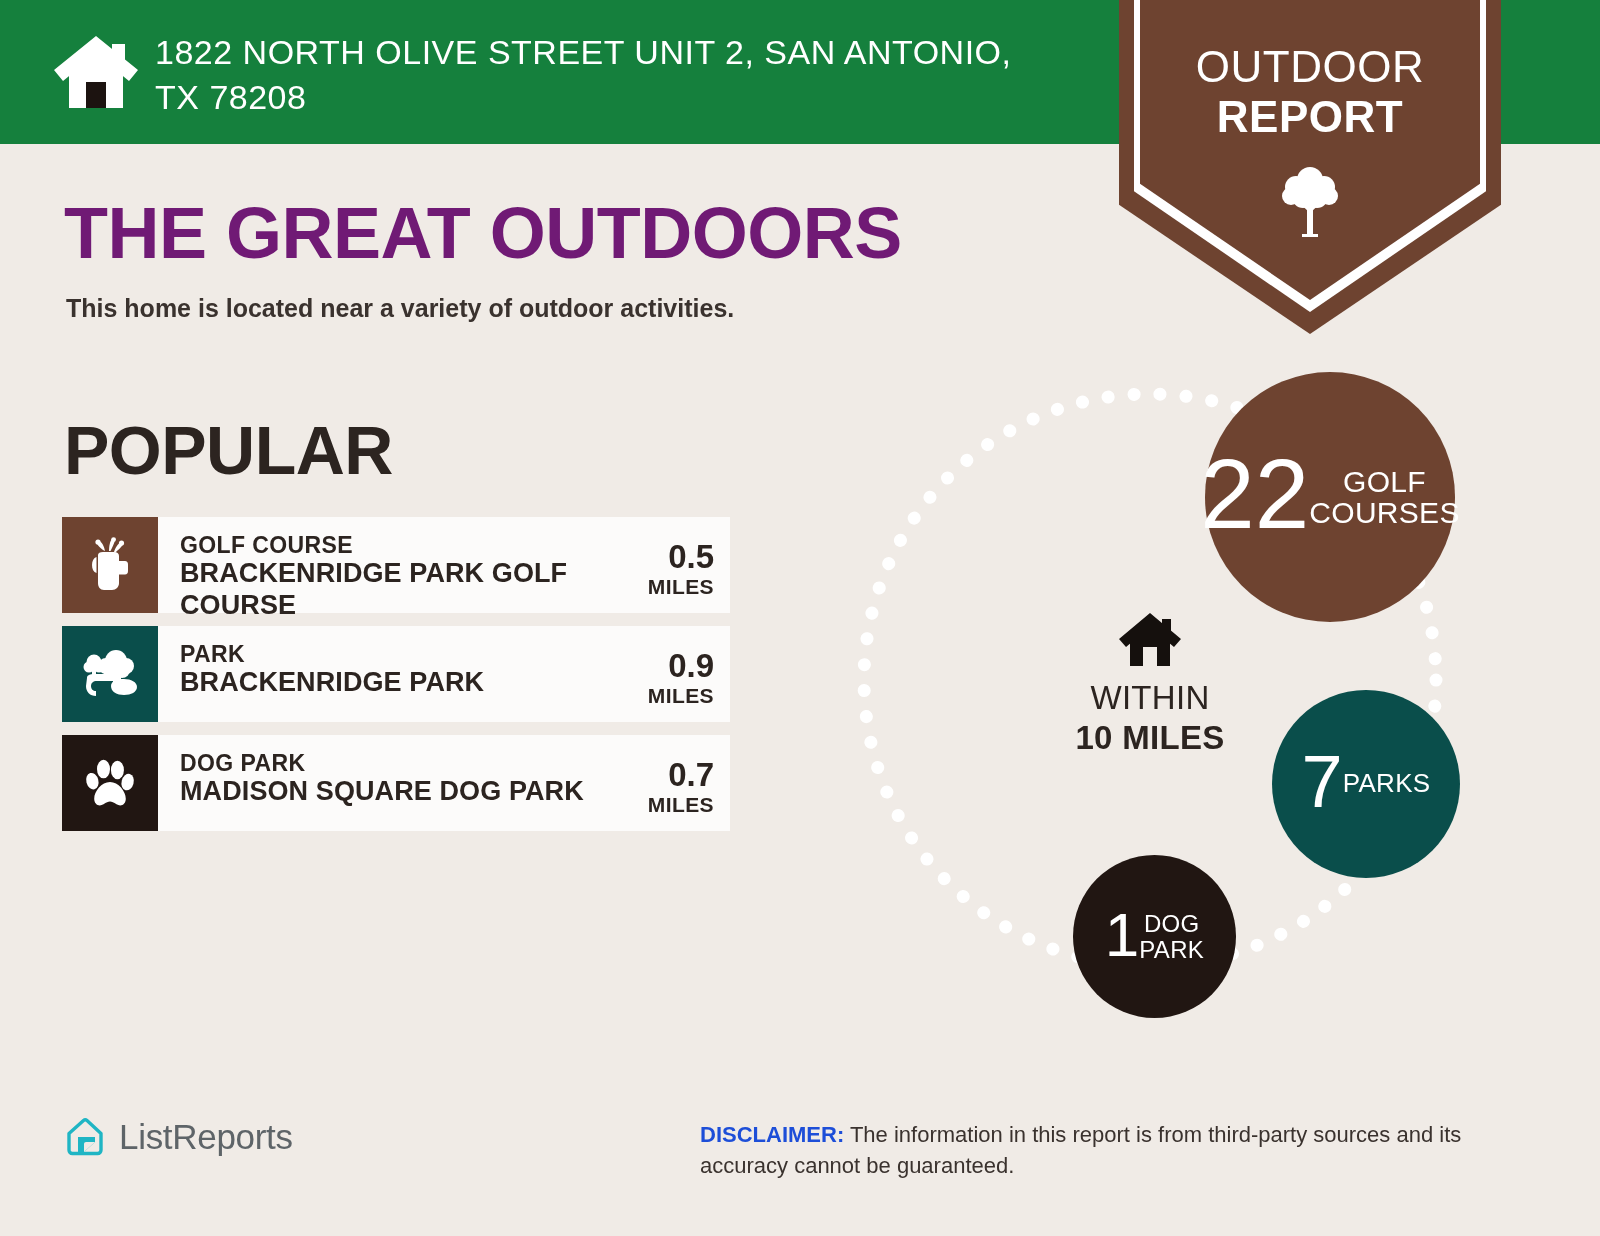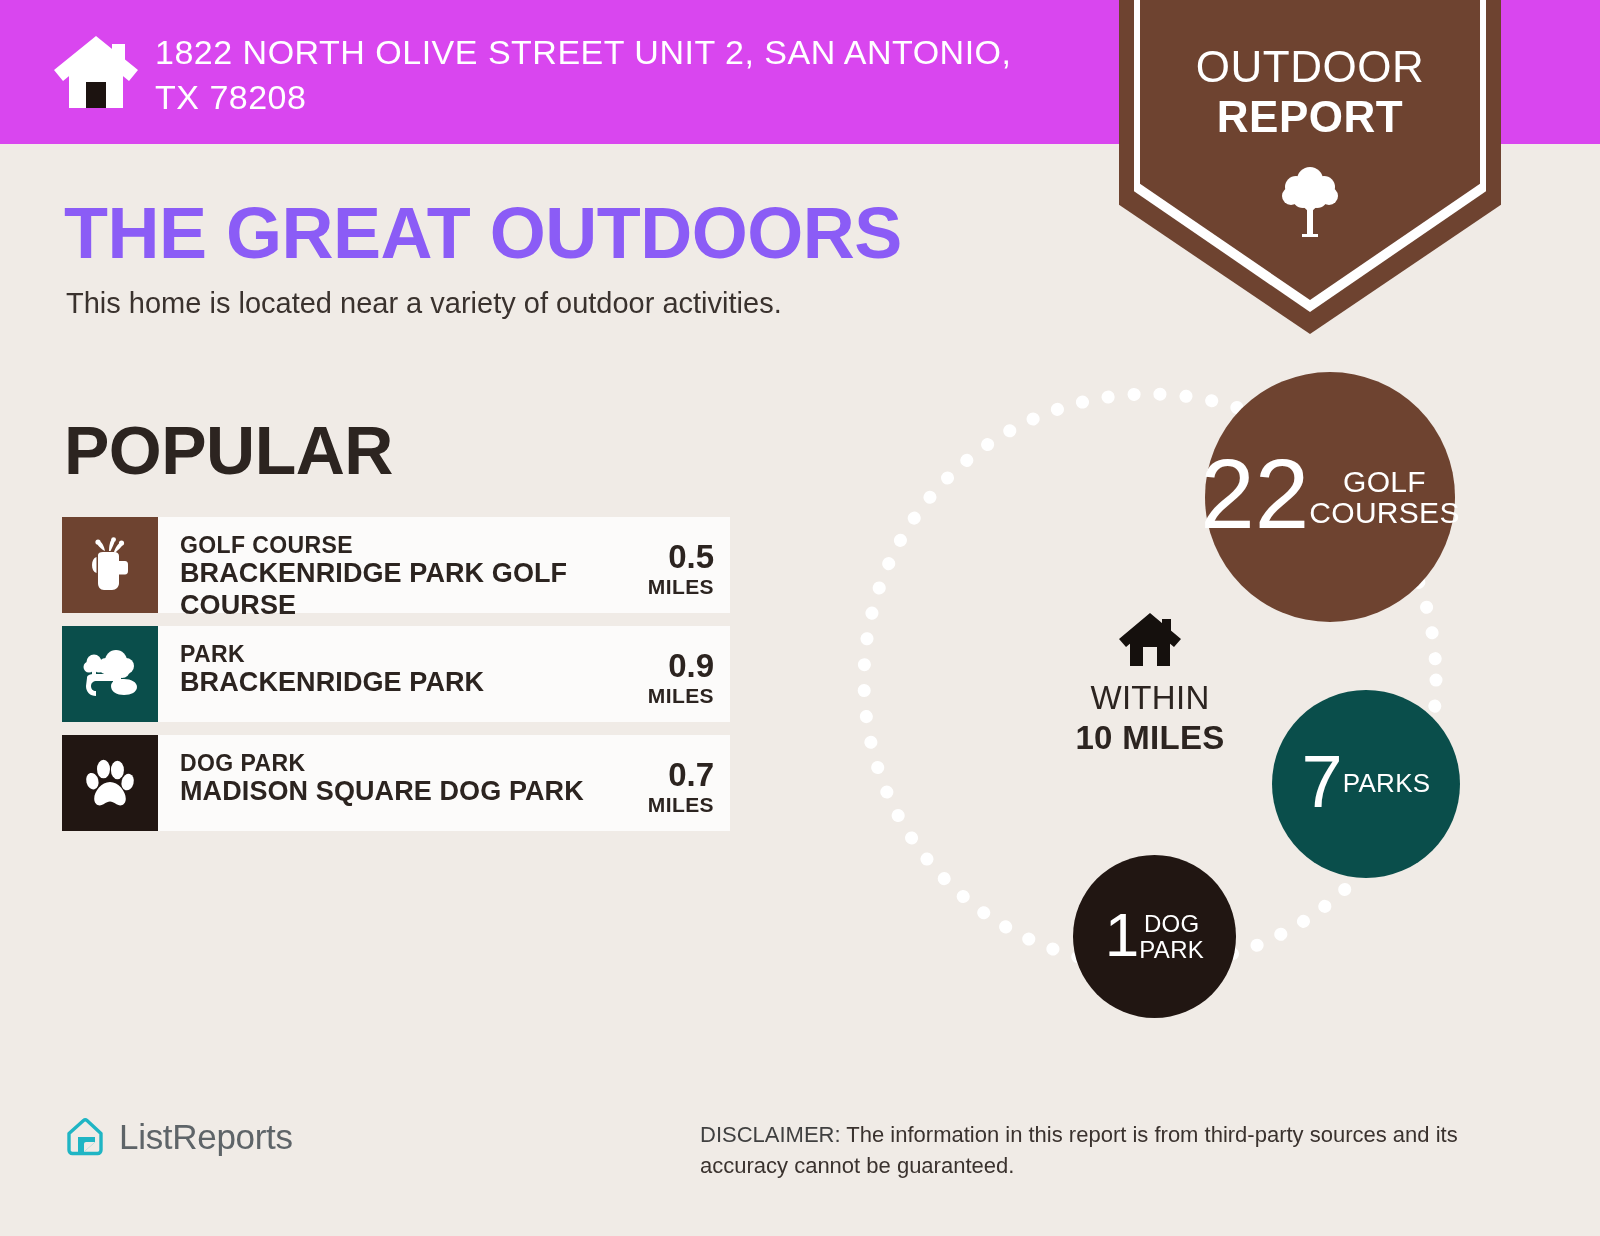--- a/index.html
+++ b/index.html
@@ -13,21 +13,21 @@
     position: relative;
     width: 1600px; height: 1236px;
     background: #F0EBE6;
     overflow: hidden;
   }
 
   
   .header {
     position: absolute; left: 0; top: 0;
     width: 1600px; height: 144px;
-    background: #d946ef;
+    background: #15803d;
     display: flex; align-items: center;
   }
   .header-home-icon {
     position: absolute; left: 50px; top: 30px;
     width: 92px; height: 80px;
   }
   .header-address {
     position: absolute; left: 155px; top: 30px;
     width: 900px;
     color: #FFFFFF;
@@ -76,27 +76,27 @@
   .badge-tree {
     position: absolute; left: 1270px; top: 160px;
     width: 80px; height: 80px;
     z-index: 8;
   }
 
   
   .page-title {
     position: absolute; left: 64px; top: 192px;
     font-size: 72px; font-weight: 700;
-    color: #8b5cf6;
+    color: #701a75;
     letter-spacing: -0.5px;
     text-align: right;
   }
   .page-subtitle {
-    position: absolute; left: 66px; top: 287px;
-    font-size: 29px; font-weight: 400;
+    position: absolute; left: 66px; top: 294px;
+    font-size: 25px; font-weight: 700;
     color: #3A322E;
   }
 
   
   .section-title {
     position: absolute; left: 64px; top: 411px;
     font-size: 68px; font-weight: 700;
     color: #2C2420;
     letter-spacing: -0.5px;
   }
@@ -218,21 +218,21 @@
     font-size: 35px; font-weight: 400; color: #5E6468;
     letter-spacing: -0.3px;
   }
   .disclaimer {
     position: absolute; left: 700px; top: 1119px;
     width: 810px;
     font-size: 22px;
     line-height: 31px;
     color: #3A322E;
   }
-  .disclaimer b { font-weight: 400; color: #404040; }
+  .disclaimer b { font-weight: 700; color: #1d4ed8; }
 </style>
 </head>
 <body>
 
 <div id="page">
 
   <div class="header">
     <span class="header-home-icon">
       <svg viewBox="0 0 92 80" width="92" height="80" aria-hidden="true">
         <path d="M46 6 L88 40 L79 51 L46 24 L13 51 L4 40 Z" fill="#FFFFFF"></path>

